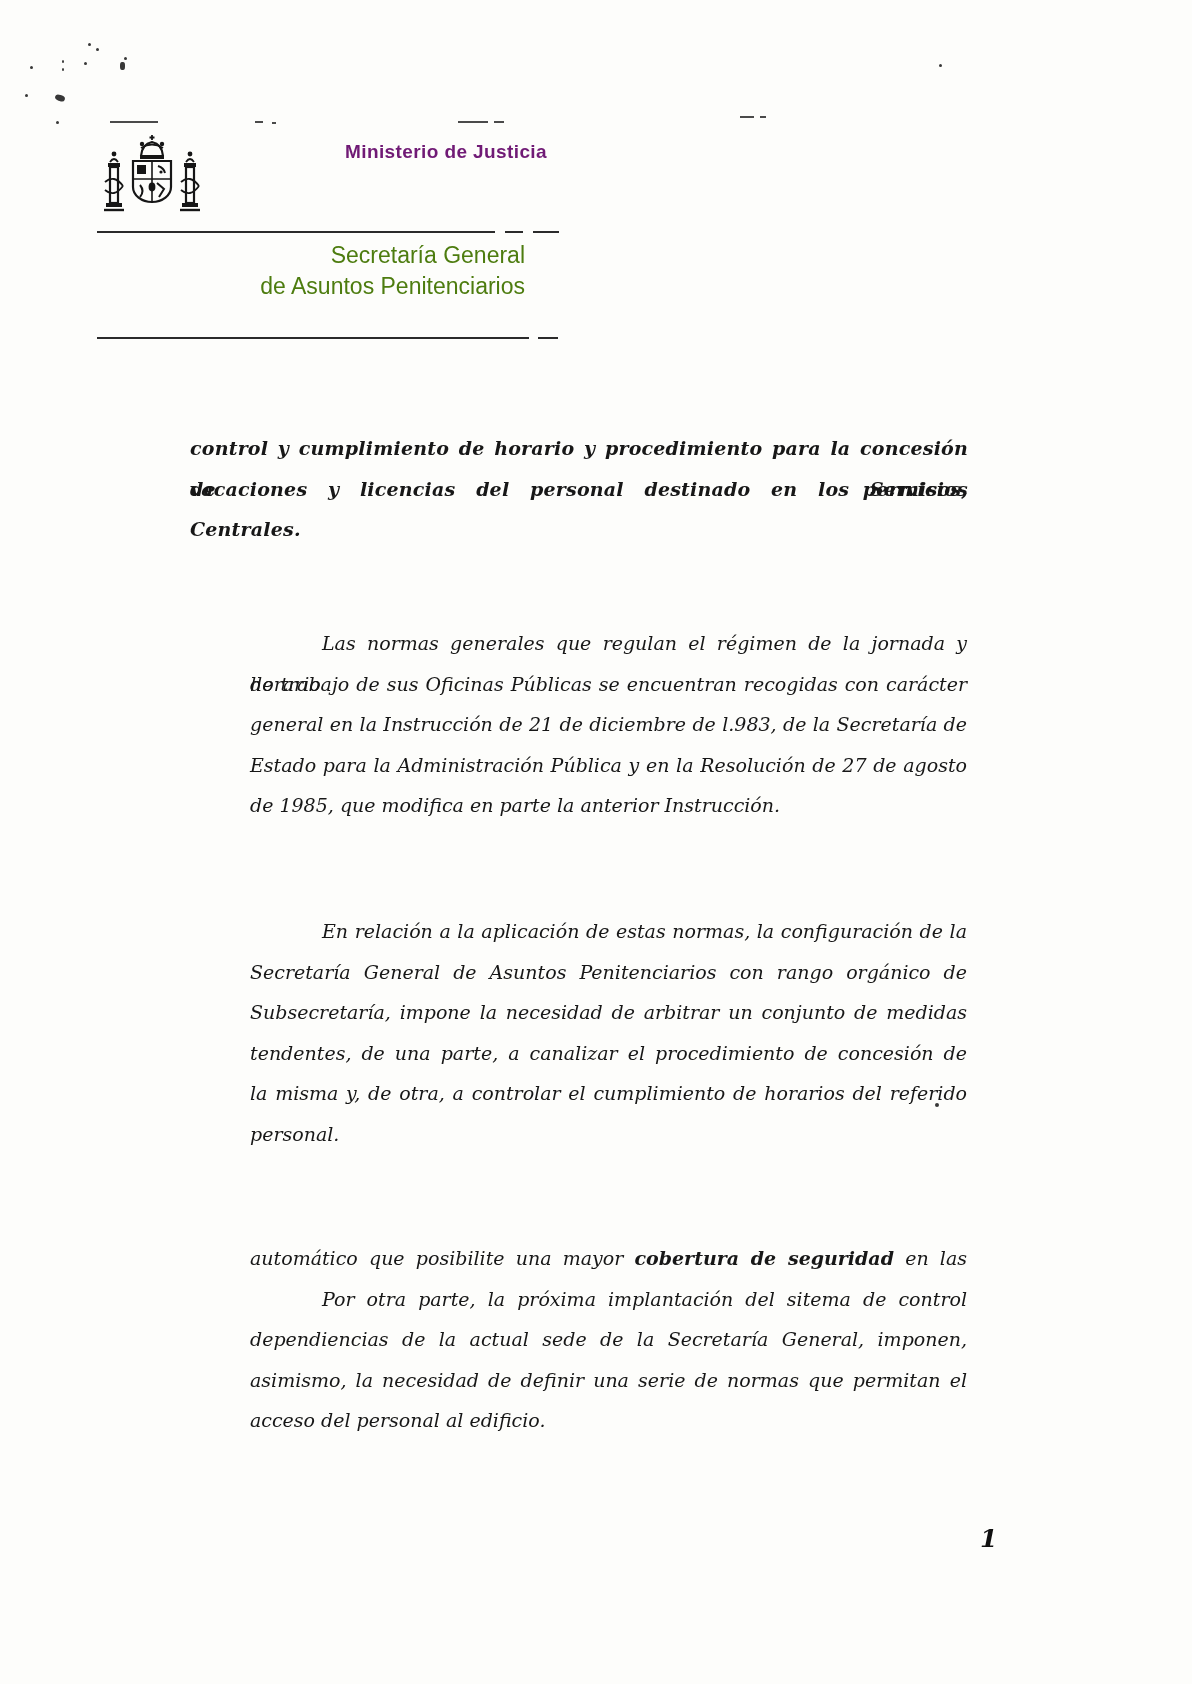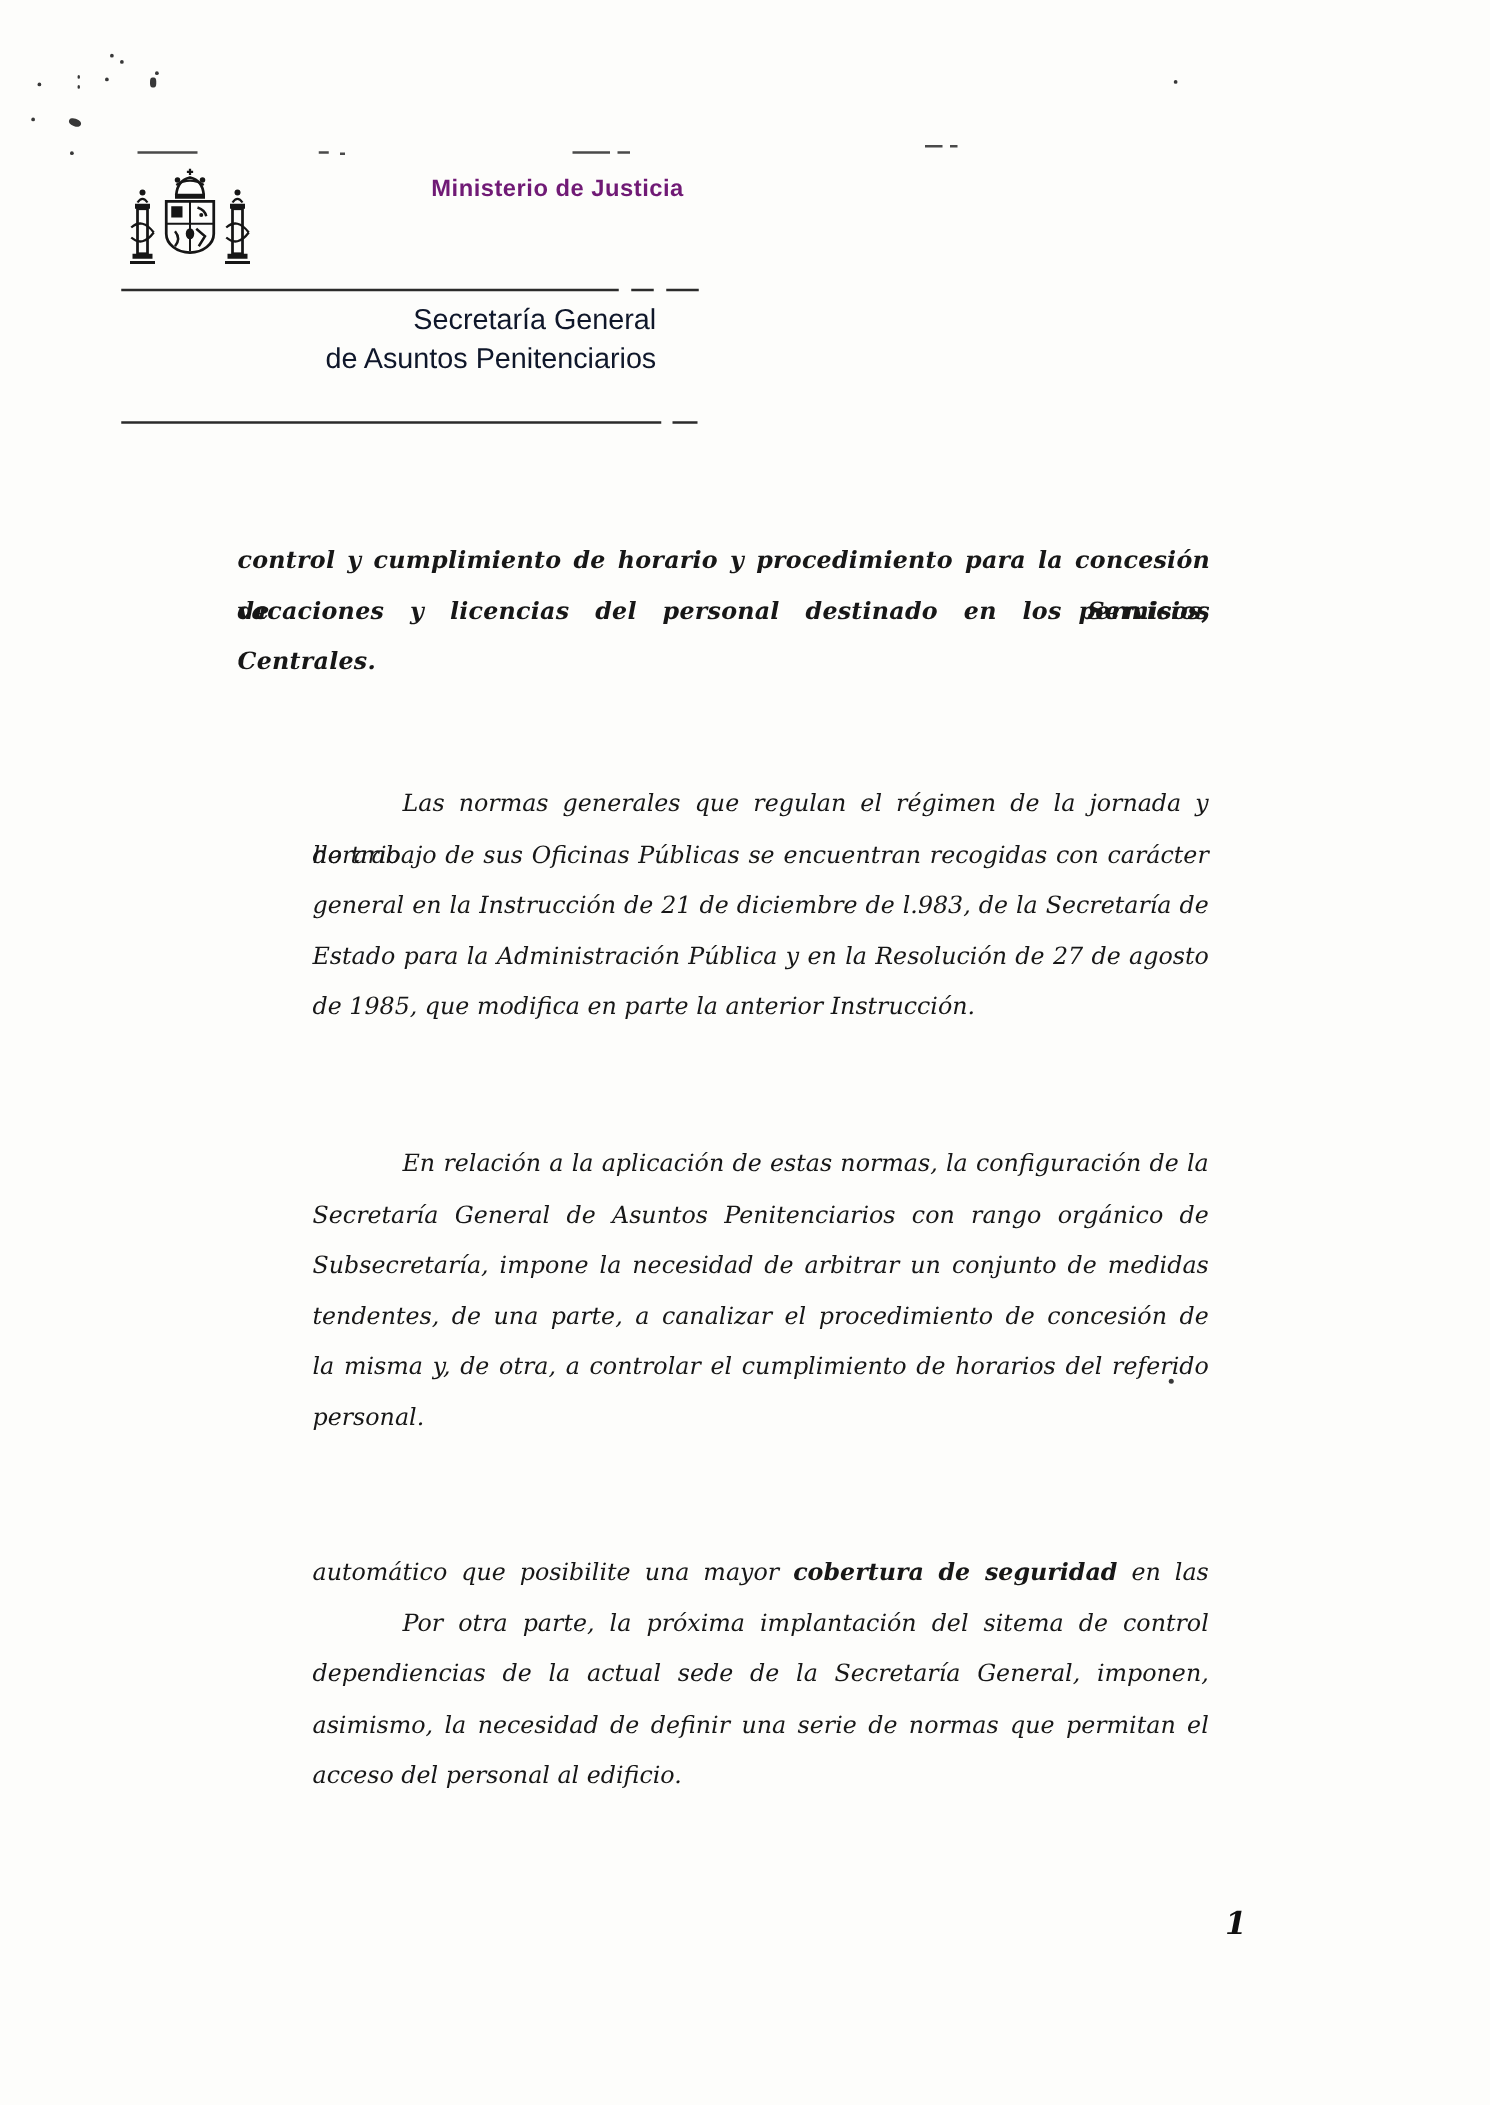--- a/index.html
+++ b/index.html
@@ -12,21 +12,21 @@
   
   .coat { position:absolute; left:100px; top:129px; width:104px; height:98px; }
   .ministry {
     position:absolute; left:305px; top:141px;
     font-family:"Liberation Sans", sans-serif;
     font-size:19px; font-weight:700; letter-spacing:0.4px; color:#701a75;margin-left:40px;
   }
   .secretariat {
     position:absolute; left:97px; top:240px; width:428px;
     font-family:"Liberation Sans", sans-serif;
-    font-size:23px; font-weight:500; color:#0f172a;
+    font-size:23px; font-weight:500; color:#4d7c0f;
     text-align:right; line-height:31px;
   }
   .rule { position:absolute; height:2px; background:#2b2b2b; }
   .rule.thin { height:1.6px; }
 
   
   .para {
     position:absolute; left:250px; width:717px;
     font-size:19px; font-style:italic; color:#171717;
   }

